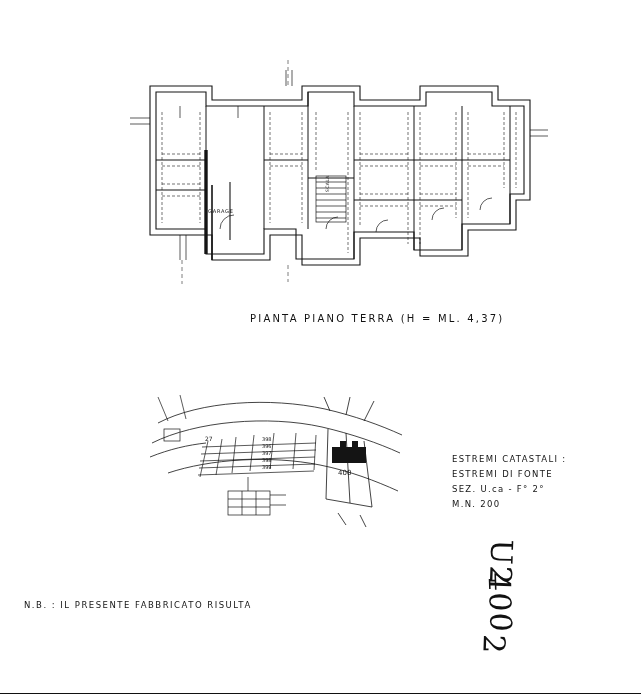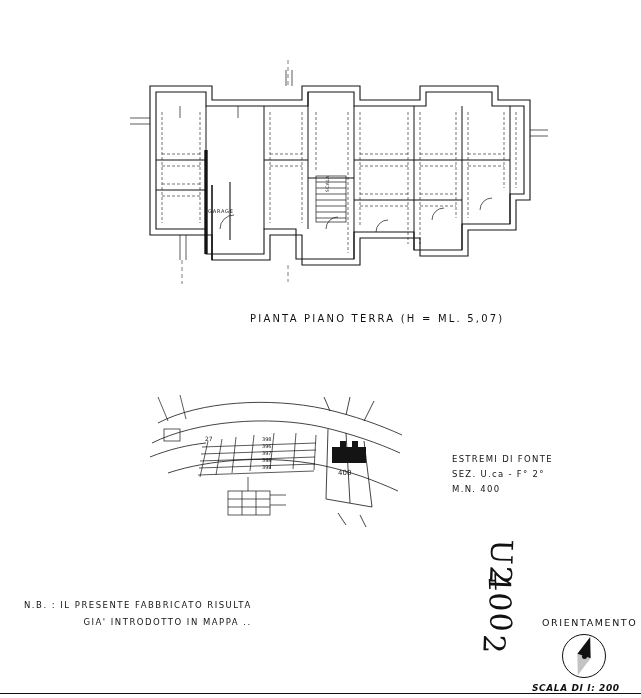--- a/index.html
+++ b/index.html
@@ -269,21 +269,21 @@
         <line x1="62" y1="200" x2="62" y2="224"></line>
       </g>
     </svg>
 
     
     <div class="abs" id="garage-label" style="left:88px; top:148px;">GARAGE</div>
     <div class="abs vtiny" style="left:205px; top:132px; transform:rotate(-90deg); transform-origin:left top;">SCALA</div>
   </div>
 
   <div class="abs" id="plan-caption">
-    <div class="cap">PIANTA   PIANO   TERRA     (H = ML. 5,07)</div>
+    <div class="cap">PIANTA   PIANO   TERRA     (H = ML. 4,37)</div>
   </div>
 
   <div class="abs" id="map-area">
     <svg width="260" height="140" viewBox="0 0 260 140">
       <g fill="none" stroke="#141414" stroke-width="0.8">
 
         <path d="M8,28 C50,6 120,2 175,14 C205,21 230,30 252,40"></path>
         <path d="M2,48 C46,26 118,20 172,32 C202,39 228,48 250,58"></path>
 
         <path d="M18,78 C60,64 120,60 170,70 C200,76 226,86 248,96"></path>
@@ -345,40 +345,31 @@
       <text x="112" y="46" font-family="DejaVu Sans, sans-serif" font-size="5" fill="#141414">398</text>
       <text x="112" y="53" font-family="DejaVu Sans, sans-serif" font-size="5" fill="#141414">396</text>
       <text x="112" y="60" font-family="DejaVu Sans, sans-serif" font-size="5" fill="#141414">397</text>
       <text x="112" y="67" font-family="DejaVu Sans, sans-serif" font-size="5" fill="#141414">398</text>
       <text x="112" y="74" font-family="DejaVu Sans, sans-serif" font-size="5" fill="#141414">399</text>
       <text x="188" y="80" font-family="DejaVu Sans, sans-serif" font-size="7" fill="#141414">400</text>
     </svg>
   </div>
 
   <div class="abs" id="estremi">
+    <div class="line">ESTREMI   CATASTALI :</div>
     <div class="line">ESTREMI    DI   FONTE</div>
     <div class="line">SEZ. U.ca -  F° 2°</div>
-    <div class="line">M.N. 400</div>
+    <div class="line">M.N. 200</div>
   </div>
 
   <div class="abs" id="nb-note">
     <div class="line">N.B. : IL  PRESENTE     FABBRICATO   RISULTA</div>
-    <div class="line indent">GIA'   INTRODOTTO   IN   MAPPA  ..</div>
   </div>
 
   <div class="abs" id="handwriting">
     <div id="hw-top">U2</div>
     <div id="hw-mid">400</div>
     <div id="hw-bot">2</div>
   </div>
 
-  <div class="abs" id="orientation-block">
-    <div id="orient-label">ORIENTAMENTO</div>
-    <div id="compass">
-      <div class="needle-light"></div>
-      <div class="needle-dark"></div>
-      <div class="hub"></div>
-    </div>
-    <div id="scale-label">SCALA DI I: 200</div>
-  </div>
 
   <div class="abs" id="bottom-rule"></div>
 </div>
 
 </body></html>

